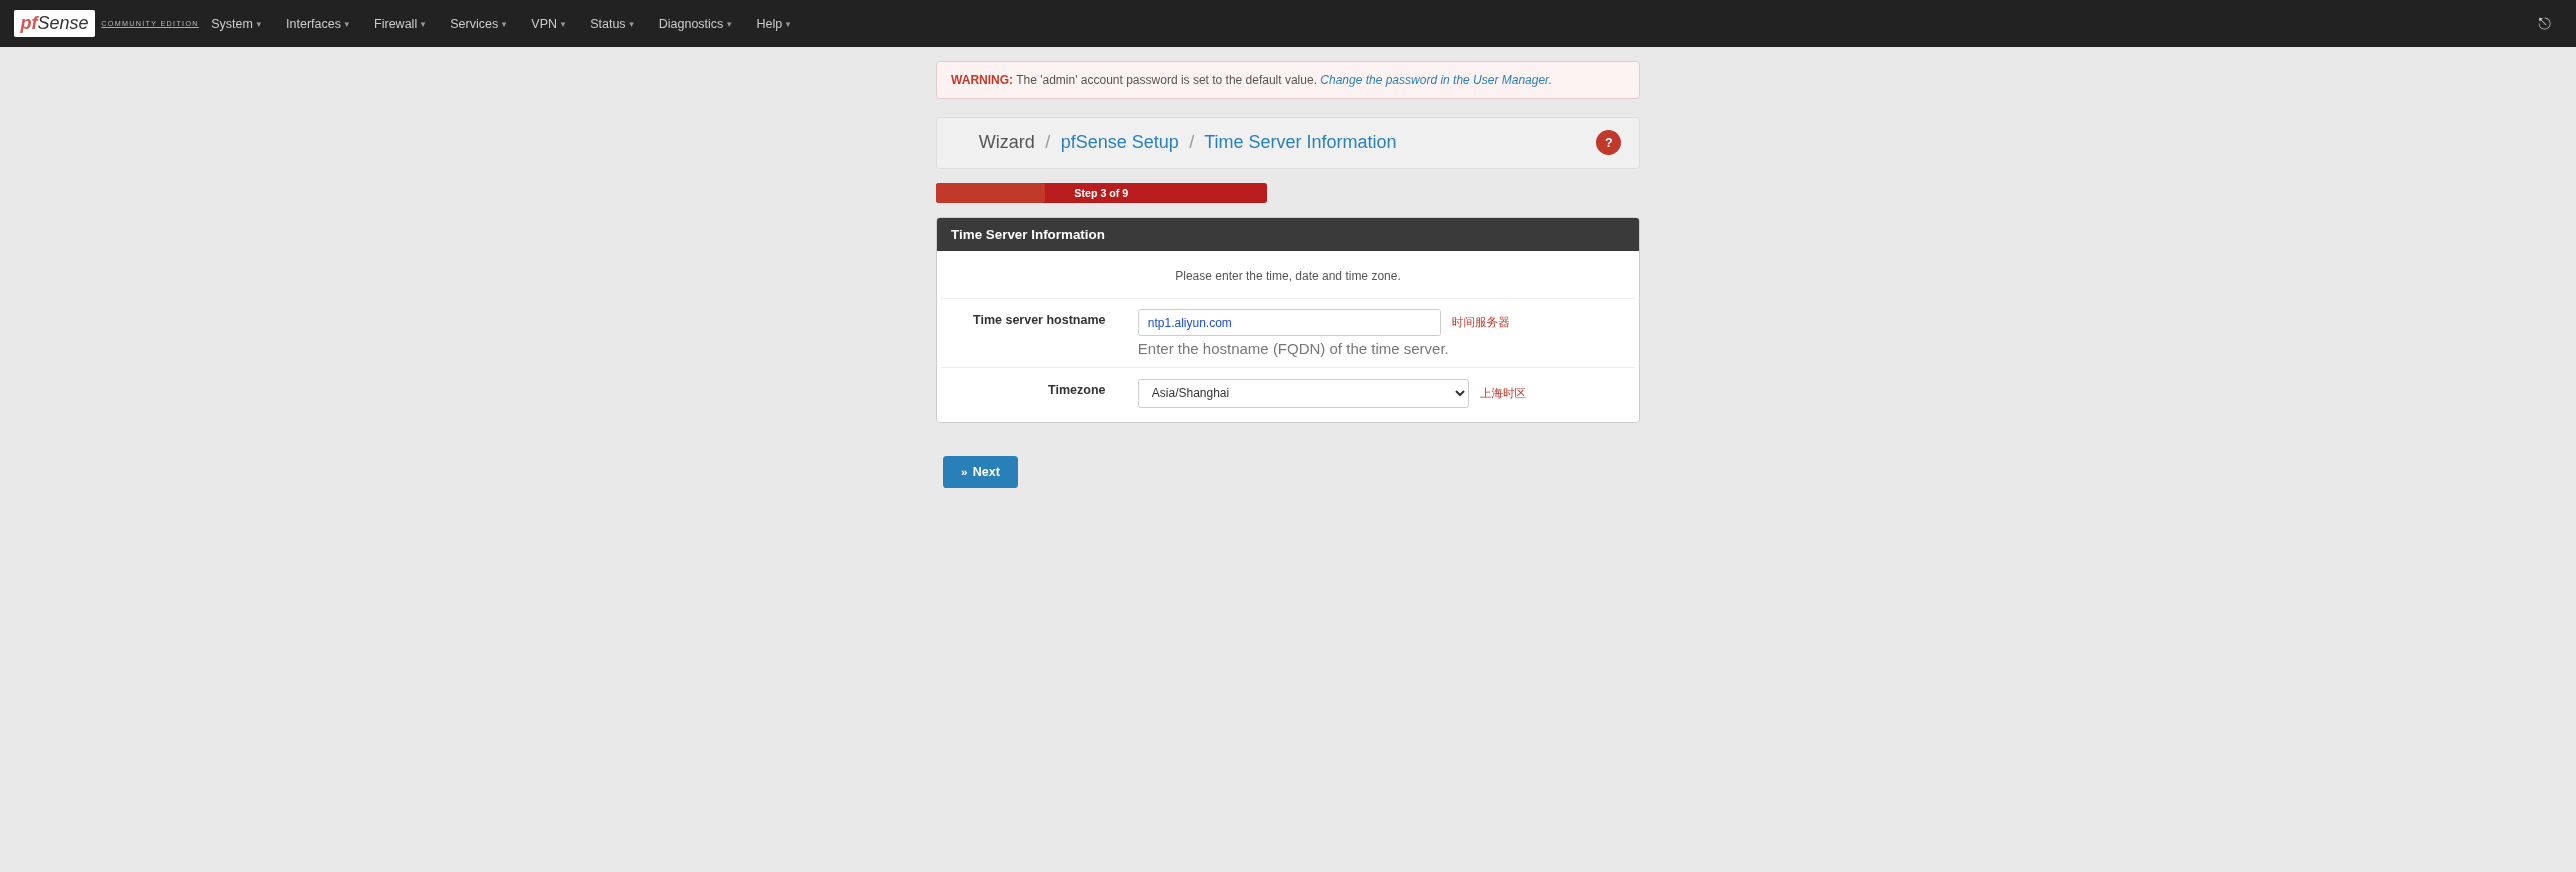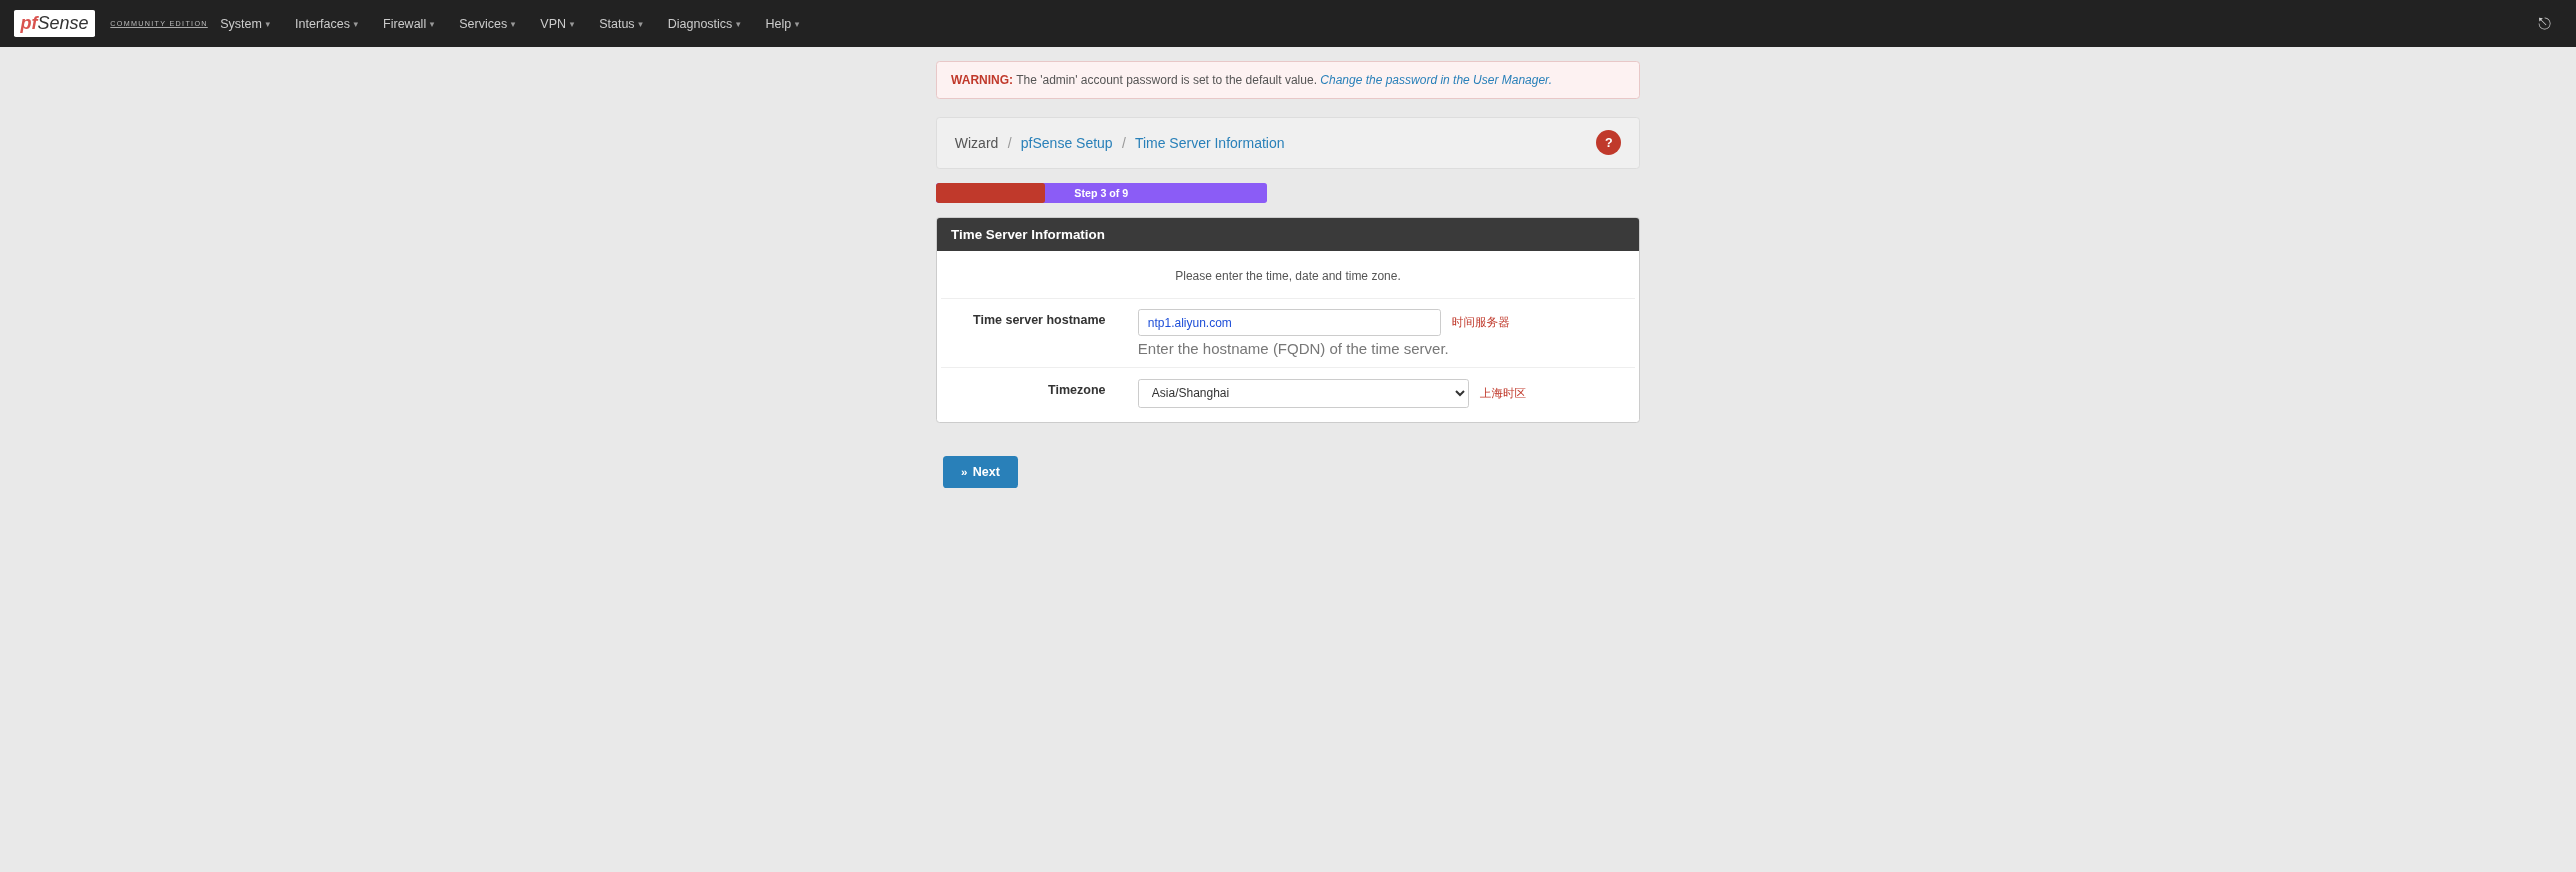--- a/index.html
+++ b/index.html
@@ -79,22 +79,23 @@
       background: #f0f0f0;
       border: 0.9px solid #ddd;
       border-radius: 3.6px;
       padding: 12.5px 18px;
       margin-bottom: 14.3px;
       display: flex;
       align-items: center;
       justify-content: space-between;
     }
     .breadcrumb-text {
-      font-size: 14px;
+      font-size: 18px;
       color: #555;
+      margin-left: 24px;
     }
     .breadcrumb-text a {
       color: #2980b9;
       text-decoration: none;
     }
     .breadcrumb-text .separator { margin: 0 5.4px; color: #999; }
     .breadcrumb-text .current { color: #2980b9; }
     .help-btn {
       background: #c0392b;
       color: #fff;
@@ -108,21 +109,21 @@
       display: flex;
       align-items: center;
       justify-content: center;
     }
 
     
     .progress-container {
       margin-bottom: 14.3px;
     }
     .progress-bar-wrap {
-      background: #8b5cf6;
+      background: #b91c1c;
       border-radius: 2.7px;
       height: 19.7px;
       width: 331px;
       position: relative;
       overflow: hidden;
     }
     .progress-bar-fill {
       background: #c0392b;
       height: 100%;
       border-radius: 2.7px;
@@ -232,21 +233,21 @@
       display: inline-flex;
       align-items: center;
       gap: 5.4px;
     }
     .btn-next .arrows { font-size: 11.6px; }
 
     
     .brand-logo-wrap {
       display: flex;
       align-items: center;
-      gap: 10px;
+      gap: 1px;
     }
     .logo-box {
       background: #fff;
       padding: 2.7px 6.3px;
       border-radius: 1.8px;
       display: flex;
       align-items: center;
     }
     .logo-pf {
       color: #d9534f;

